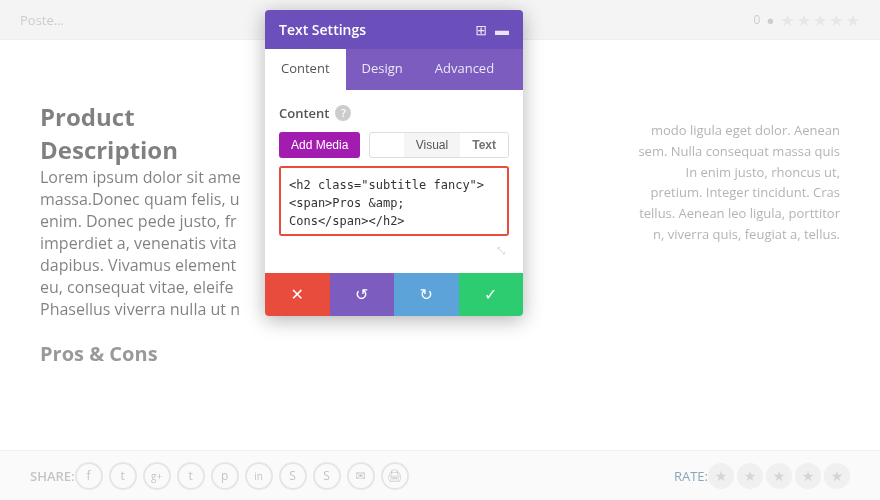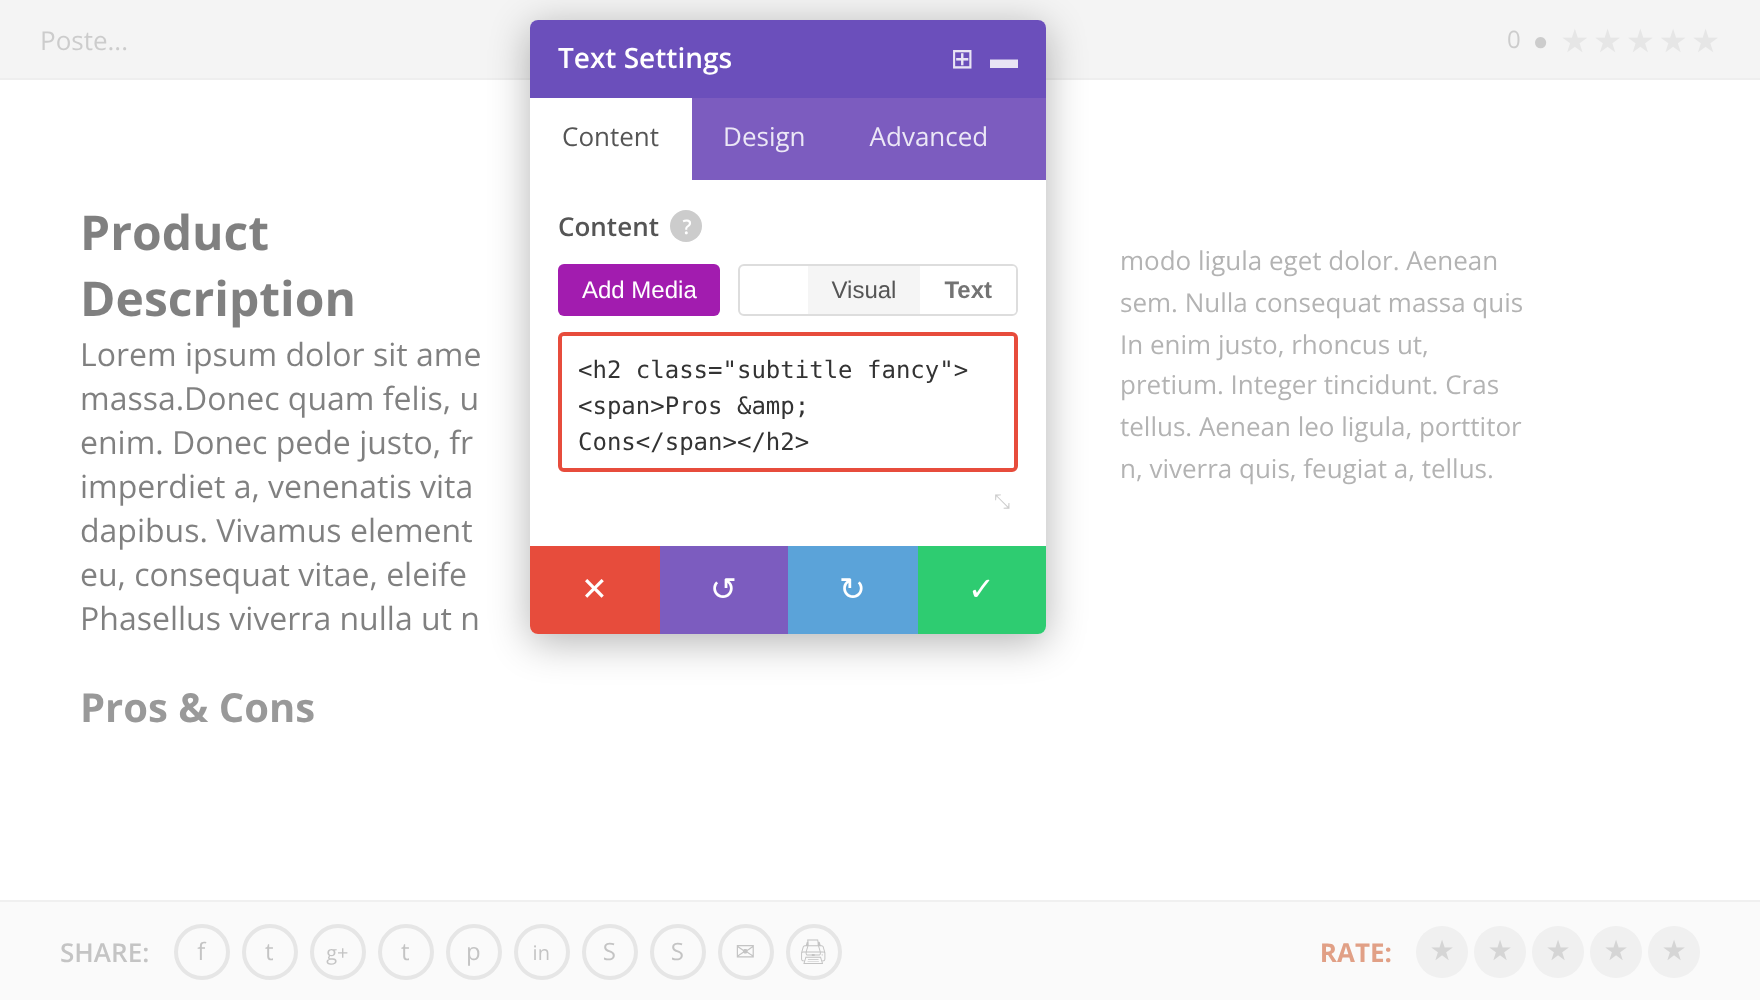--- a/index.html
+++ b/index.html
@@ -41,20 +41,21 @@
 
     
     .right-content {
       position: absolute;
       top: 120px;
       right: 40px;
       width: 280px;
       font-size: 13px;
       color: #666;
       line-height: 1.6;
+      text-align: right;
     }
 
     
     .top-bar {
       position: absolute;
       top: 10px;
       right: 40px;
       display: flex;
       align-items: center;
       gap: 6px;
@@ -267,21 +268,21 @@
       position: absolute;
       bottom: 0;
       left: 0;
       right: 0;
       height: 50px;
       background: #f5f5f5;
       border-top: 1px solid #e0e0e0;
       display: flex;
       align-items: center;
       padding: 16px 30px;
-      gap: 12px;
+      gap: 0;
     }
 
     .share-label {
       font-size: 13px;
       color: #888;
       font-weight: 600;
     }
 
     .share-icons {
       display: flex;
@@ -296,22 +297,22 @@
       display: flex;
       align-items: center;
       justify-content: center;
       cursor: pointer;
       font-size: 12px;
       color: #888;
     }
 
     .rate-label {
       font-size: 13px;
-      color: #c2410c;
-      font-weight: 700;
+      color: #0c4a6e;
+      font-weight: 400;
       margin-left: auto;
     }
 
     .rate-stars {
       display: flex;
       gap: 3px;
     }
 
     .rate-star {
       width: 26px;

